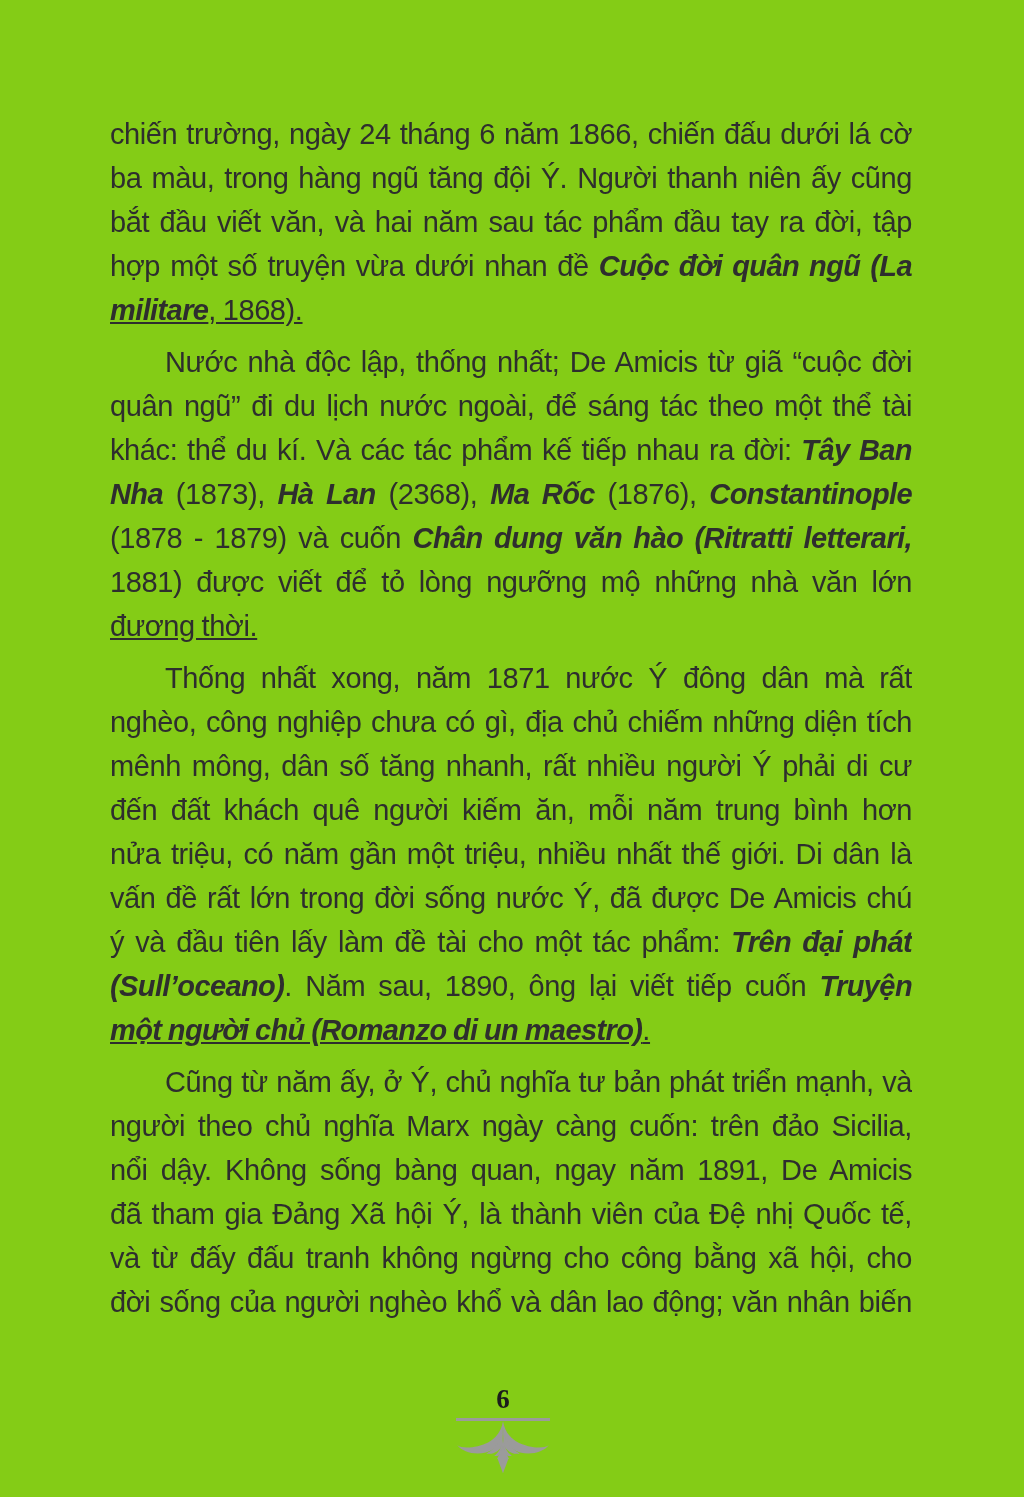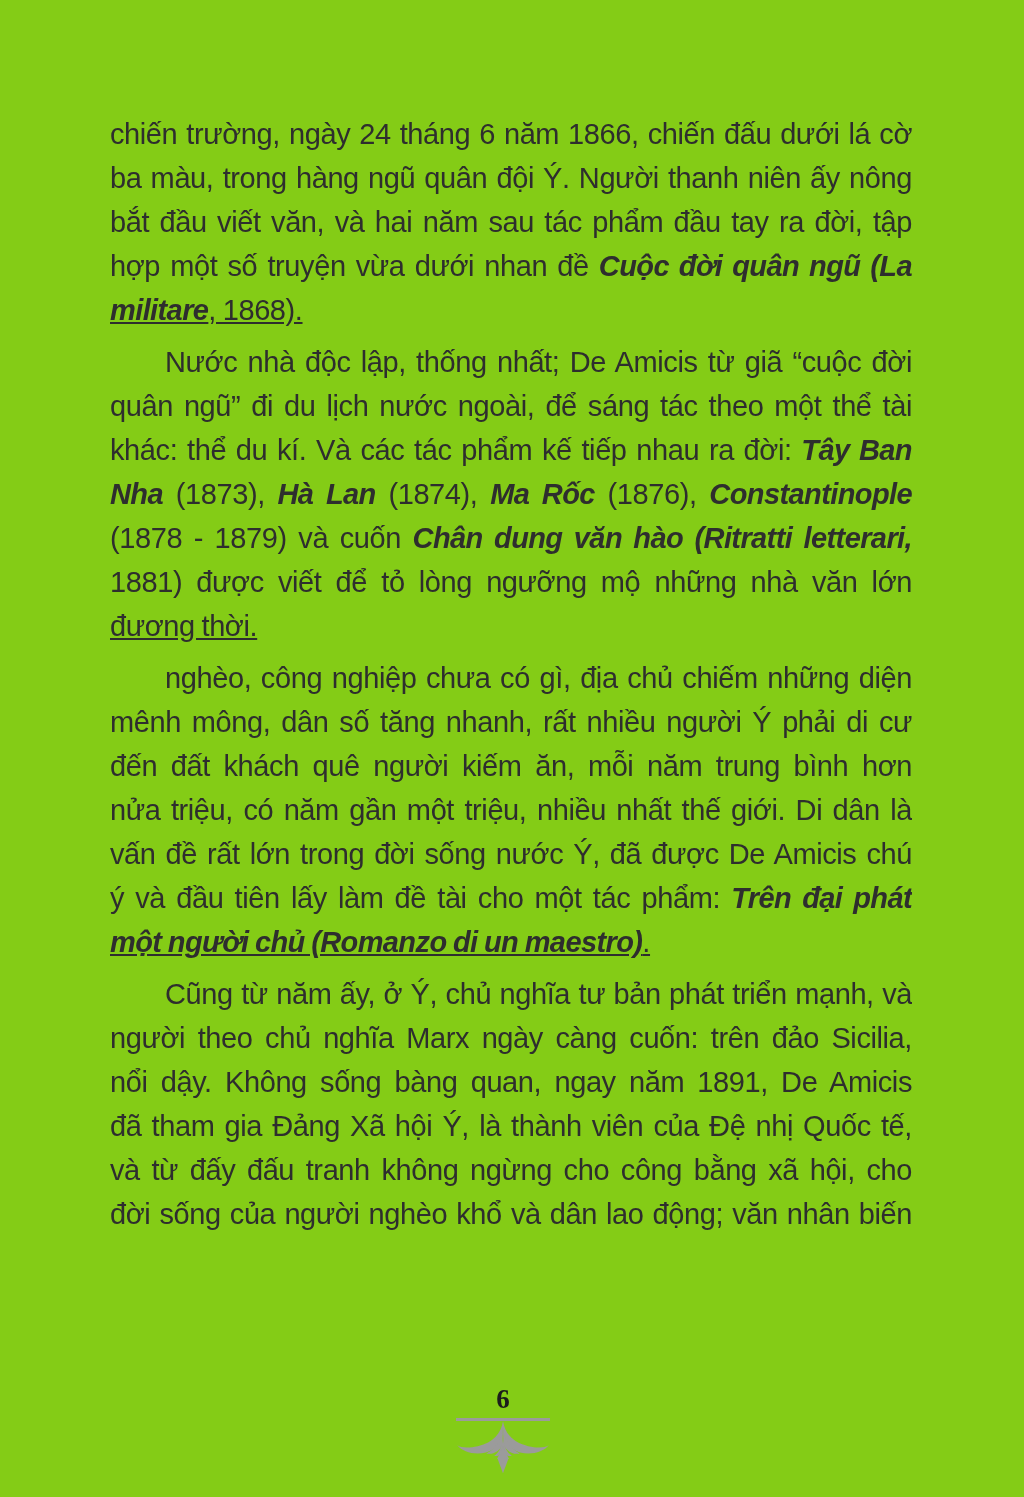--- a/index.html
+++ b/index.html
@@ -71,41 +71,43 @@
   }
 </style>
 </head>
 <body>
 
 <div class="book-page">
 
   <div class="text-block">
       <div class="para">
         <div class="line"><span class="">chiến trường, ngày 24 tháng 6 năm 1866, chiến đấu dưới lá cờ</span></div>
-        <div class="line"><span class="">ba màu, trong hàng ngũ quân đội Ý. Người thanh niên ấy nông</span></div>
+        <div class="line"><span class="">ba màu, trong hàng ngũ tăng đội Ý. Người thanh niên ấy cũng</span></div>
         <div class="line"><span class="">bắt đầu viết văn, và hai năm sau tác phẩm đầu tay ra đời, tập</span></div>
         <div class="line"><span class="">hợp một số truyện vừa dưới nhan đề </span><span class="bt">Cuộc đời quân ngũ (La vita</span></div>
         <div class="line last"><span class="bt">militare</span><span class="">, 1868).</span></div>
       </div>
       <div class="para indent">
         <div class="line"><span class="">Nước nhà độc lập, thống nhất; De Amicis từ giã “cuộc đời</span></div>
         <div class="line"><span class="">quân ngũ” đi du lịch nước ngoài, để sáng tác theo một thể tài</span></div>
         <div class="line"><span class="">khác: thể du kí. Và các tác phẩm kế tiếp nhau ra đời: </span><span class="bt">Tây Ban</span></div>
-        <div class="line"><span class="bt">Nha</span><span class=""> (1873), </span><span class="bt">Hà Lan</span><span class=""> (1874), </span><span class="bt">Ma Rốc</span><span class=""> (1876), </span><span class="bt">Constantinople</span></div>
+        <div class="line"><span class="bt">Nha</span><span class=""> (1873), </span><span class="bt">Hà Lan</span><span class=""> (2368), </span><span class="bt">Ma Rốc</span><span class=""> (1876), </span><span class="bt">Constantinople</span></div>
         <div class="line"><span class="">(1878 - 1879) và cuốn </span><span class="bt">Chân dung văn hào (Ritratti letterari,</span></div>
         <div class="line"><span class="">1881) được viết để tỏ lòng ngưỡng mộ những nhà văn lớn</span></div>
         <div class="line last"><span class="">đương thời.</span></div>
       </div>
       <div class="para indent">
+        <div class="line"><span class="">Thống nhất xong, năm 1871 nước Ý đông dân mà rất</span></div>
         <div class="line"><span class="">nghèo, công nghiệp chưa có gì, địa chủ chiếm những diện tích</span></div>
         <div class="line"><span class="">mênh mông, dân số tăng nhanh, rất nhiều người Ý phải di cư</span></div>
         <div class="line"><span class="">đến đất khách quê người kiếm ăn, mỗi năm trung bình hơn</span></div>
         <div class="line"><span class="">nửa triệu, có năm gần một triệu, nhiều nhất thế giới. Di dân là</span></div>
         <div class="line"><span class="">vấn đề rất lớn trong đời sống nước Ý, đã được De Amicis chú</span></div>
         <div class="line"><span class="">ý và đầu tiên lấy làm đề tài cho một tác phẩm: </span><span class="bt">Trên đại phát</span></div>
+        <div class="line"><span class="bt">(Sull’oceano)</span><span class="">. Năm sau, 1890, ông lại viết tiếp cuốn </span><span class="bt">Truyện</span></div>
         <div class="line last"><span class="bt">một người chủ (Romanzo di un maestro)</span><span class="">.</span></div>
       </div>
       <div class="para indent">
         <div class="line"><span class="">Cũng từ năm ấy, ở Ý, chủ nghĩa tư bản phát triển mạnh, và</span></div>
         <div class="line"><span class="">người theo chủ nghĩa Marx ngày càng cuốn: trên đảo Sicilia,</span></div>
         <div class="line"><span class="">nổi dậy. Không sống bàng quan, ngay năm 1891, De Amicis</span></div>
         <div class="line"><span class="">đã tham gia Đảng Xã hội Ý, là thành viên của Đệ nhị Quốc tế,</span></div>
         <div class="line"><span class="">và từ đấy đấu tranh không ngừng cho công bằng xã hội, cho</span></div>
         <div class="line"><span class="">đời sống của người nghèo khổ và dân lao động; văn nhân biến</span></div>
       </div>

